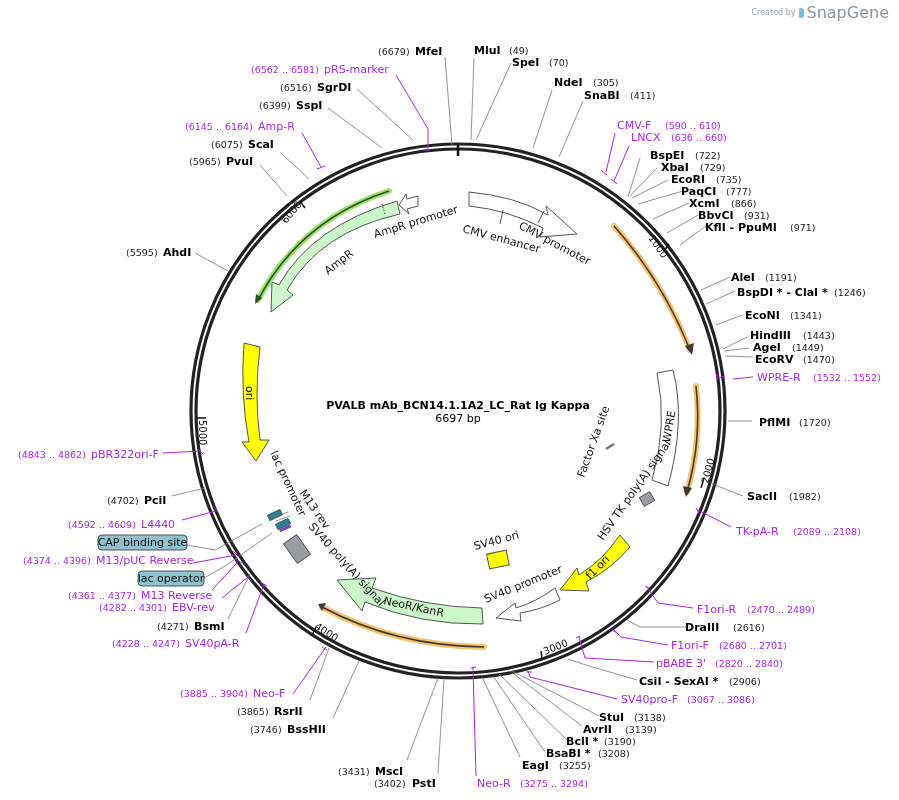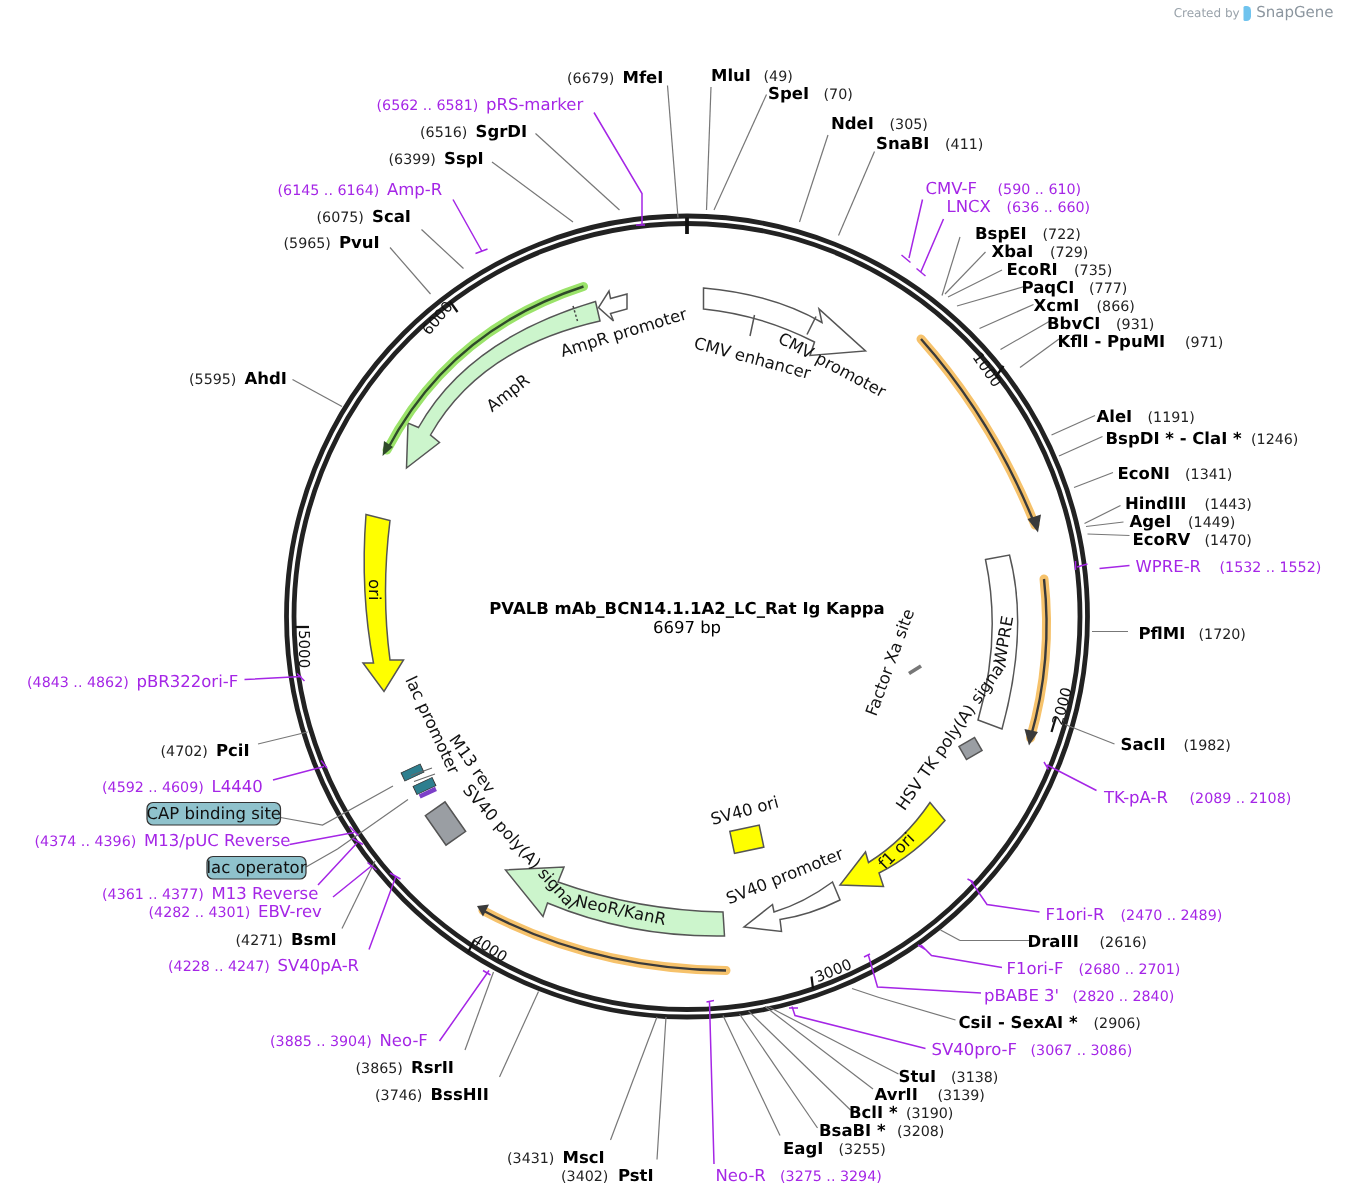--- a/index.html
+++ b/index.html
@@ -8,21 +8,21 @@
   .site-name { font-family:"DejaVu Sans", sans-serif; font-weight:bold; font-size:11px; fill:#000; }
   .site-pos { font-family:"DejaVu Sans", sans-serif; font-size:9.5px; fill:#222; }
   .primer-name { font-family:"DejaVu Sans", sans-serif; font-size:11px; fill:#a526e6; }
   .primer-pos { font-family:"DejaVu Sans", sans-serif; font-size:9.5px; fill:#a526e6; }
   .feat-label { font-family:"DejaVu Sans", sans-serif; font-size:11px; fill:#111; }
   .tick-label { font-family:"DejaVu Sans", sans-serif; font-size:10px; fill:#111; }
   .title { font-family:"DejaVu Sans", sans-serif; font-weight:bold; font-size:11px; fill:#000; }
   .subtitle { font-family:"DejaVu Sans", sans-serif; font-size:11px; fill:#000; }
   .boxlabel { font-family:"DejaVu Sans", sans-serif; font-size:11px; fill:#111; }
   .credit { position:absolute; right:10px; top:3px; font-size:8px; color:#9aa3ab; font-family:"DejaVu Sans", sans-serif; display:flex; align-items:center; gap:3px;justify-content:flex-end; }
-  .credit .brand { font-size:10px; color:#8c969f; }
+  .credit .brand { font-size:16px; color:#8c969f; }
   .credit .logo { display:inline-block; width:5px; height:10px; background:#6fc3ee; border-radius:1px 3px 3px 1px; }
 </style>
 </head>
 <body>
 
 <div class="credit">
   <span>Created by</span>
   <span class="logo"></span>
   <span class="brand">SnapGene</span>
 </div>

